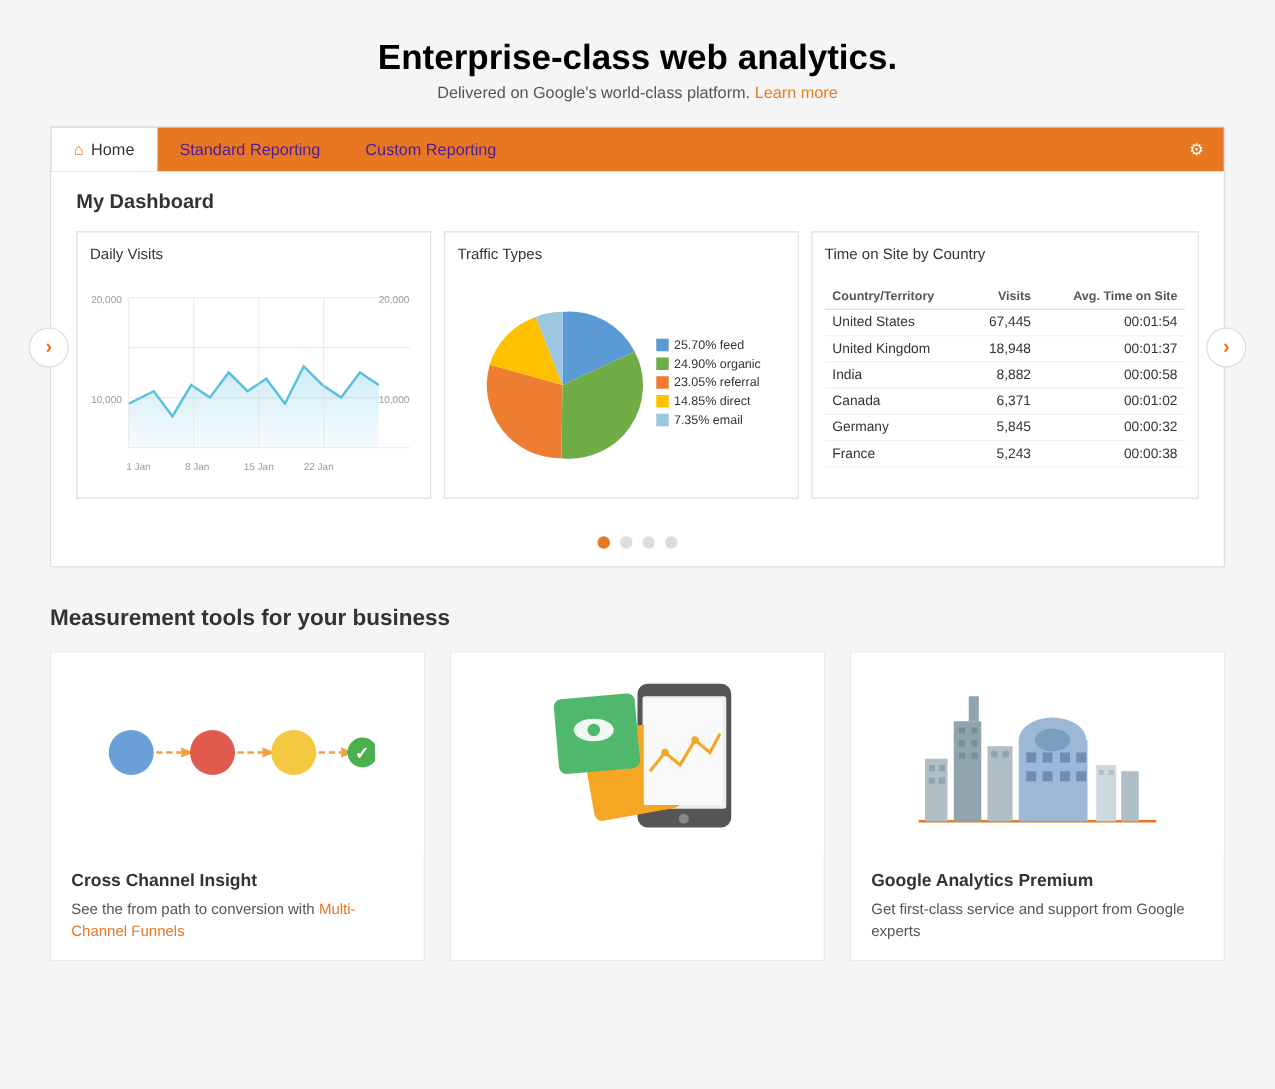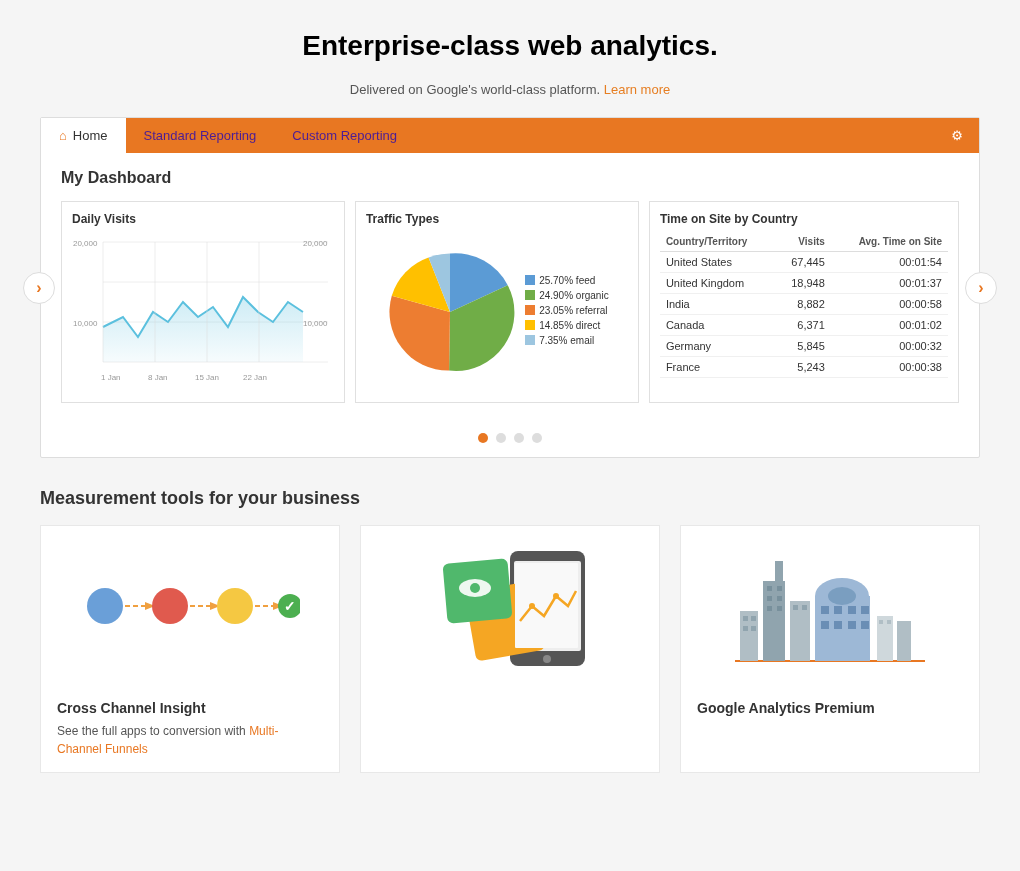--- a/index.html
+++ b/index.html
@@ -1,21 +1,21 @@
 <!DOCTYPE html>
 <html><head>
   <meta charset="utf-8">
   <style>
     * { box-sizing: border-box; margin: 0; padding: 0; }
     body { font-family: Arial, sans-serif; background: #f5f5f5; color: #333; font-size: 13px; }
 
     
     .page-header { text-align: center; padding: 30px 20px 20px; background: #f5f5f5; }
     .page-header h1 { font-size: 28px; font-weight: bold; color: #000000; }
-    .page-header p { font-size: 13px; color: #555; margin-top: 20px; }
+    .page-header p { font-size: 13px; color: #555; margin-top: 4px; }
     .page-header a { color: #e67e22; text-decoration: none; }
 
     
     .main-container { max-width: 980px; margin: 0 auto; padding: 0 20px; }
 
     
     .dashboard-widget { background: #fff; border: 1px solid #ddd; border-radius: 2px; margin-bottom: 30px; position: relative; }
 
     
     .nav-bar { background: #e87722; display: flex; align-items: center; padding: 0; }
@@ -27,21 +27,21 @@
 
     
     .dashboard-content { padding: 16px 20px; }
     .dashboard-title { font-size: 16px; font-weight: bold; color: #333; margin-bottom: 14px; }
 
     
     .charts-row { display: flex; gap: 10px; }
 
     
     .chart-panel { border: 1px solid #e0e0e0; padding: 10px; flex: 1; }
-    .chart-title { font-size: 12px; font-weight: bold; color: #333; margin-bottom: 6px; }
+    .chart-title { font-size: 12px; font-weight: normal; color: #333; margin-bottom: 18px; }
 
     .line-chart-container { position: relative; width: 100%; height: 160px; }
     .line-chart-svg { width: 100%; height: 100%; }
 
     
     .pie-panel { border: 1px solid #e0e0e0; padding: 10px; flex: 1; }
     .pie-container { display: flex; align-items: center; justify-content: center; gap: 10px; height: 160px; }
     .pie-legend { font-size: 10px; }
     .legend-item { display: flex; align-items: center; gap: 4px; margin-bottom: 4px; text-align: right; }
     .legend-dot { width: 10px; height: 10px; display: inline-block; flex-shrink: 0; }
@@ -271,21 +271,21 @@
             <line x1="175" y1="40" x2="193" y2="40" stroke="#f0a040" stroke-width="2" stroke-dasharray="5,3"></line>
             <polygon points="193,36 203,40 193,44" fill="#f0a040"></polygon>
 
             <circle cx="210" cy="40" r="12" fill="#4caf50"></circle>
             <text x="204" y="45" font-size="14" fill="white" font-weight="bold">✓</text>
           </svg>
         </div>
         <div class="tool-info">
           <div class="tool-title">Cross Channel Insight</div>
           <div class="tool-desc">
-            <span>See the full apps to conversion with</span> <a>Multi-Channel Funnels</a>
+            <span>See the from path to conversion with</span> <a>Multi-Channel Funnels</a>
           </div>
         </div>
       </div>
 
       <div class="tool-card">
         <div class="tool-image">
           <svg width="180" height="150" viewBox="0 0 180 150">
 
             <rect x="90" y="20" width="75" height="115" rx="8" ry="8" fill="#555"></rect>
             <rect x="94" y="30" width="67" height="90" rx="2" fill="#eee"></rect>
@@ -350,18 +350,19 @@
             <rect x="146" y="90" width="8" height="8" fill="#6a8eb5"></rect>
 
             <rect x="162" y="85" width="16" height="45" fill="#cfd8dc"></rect>
             <rect x="182" y="90" width="14" height="40" fill="#b0bec5"></rect>
             <rect x="164" y="89" width="4" height="4" fill="#b0bec5"></rect>
             <rect x="172" y="89" width="4" height="4" fill="#b0bec5"></rect>
           </svg>
         </div>
         <div class="tool-info">
           <div class="tool-title">Google Analytics Premium</div>
+          <div class="tool-desc">Get first-class service and support from Google experts</div>
         </div>
       </div>
 
     </div>
   </div>
 </div>
 
 </body></html>

